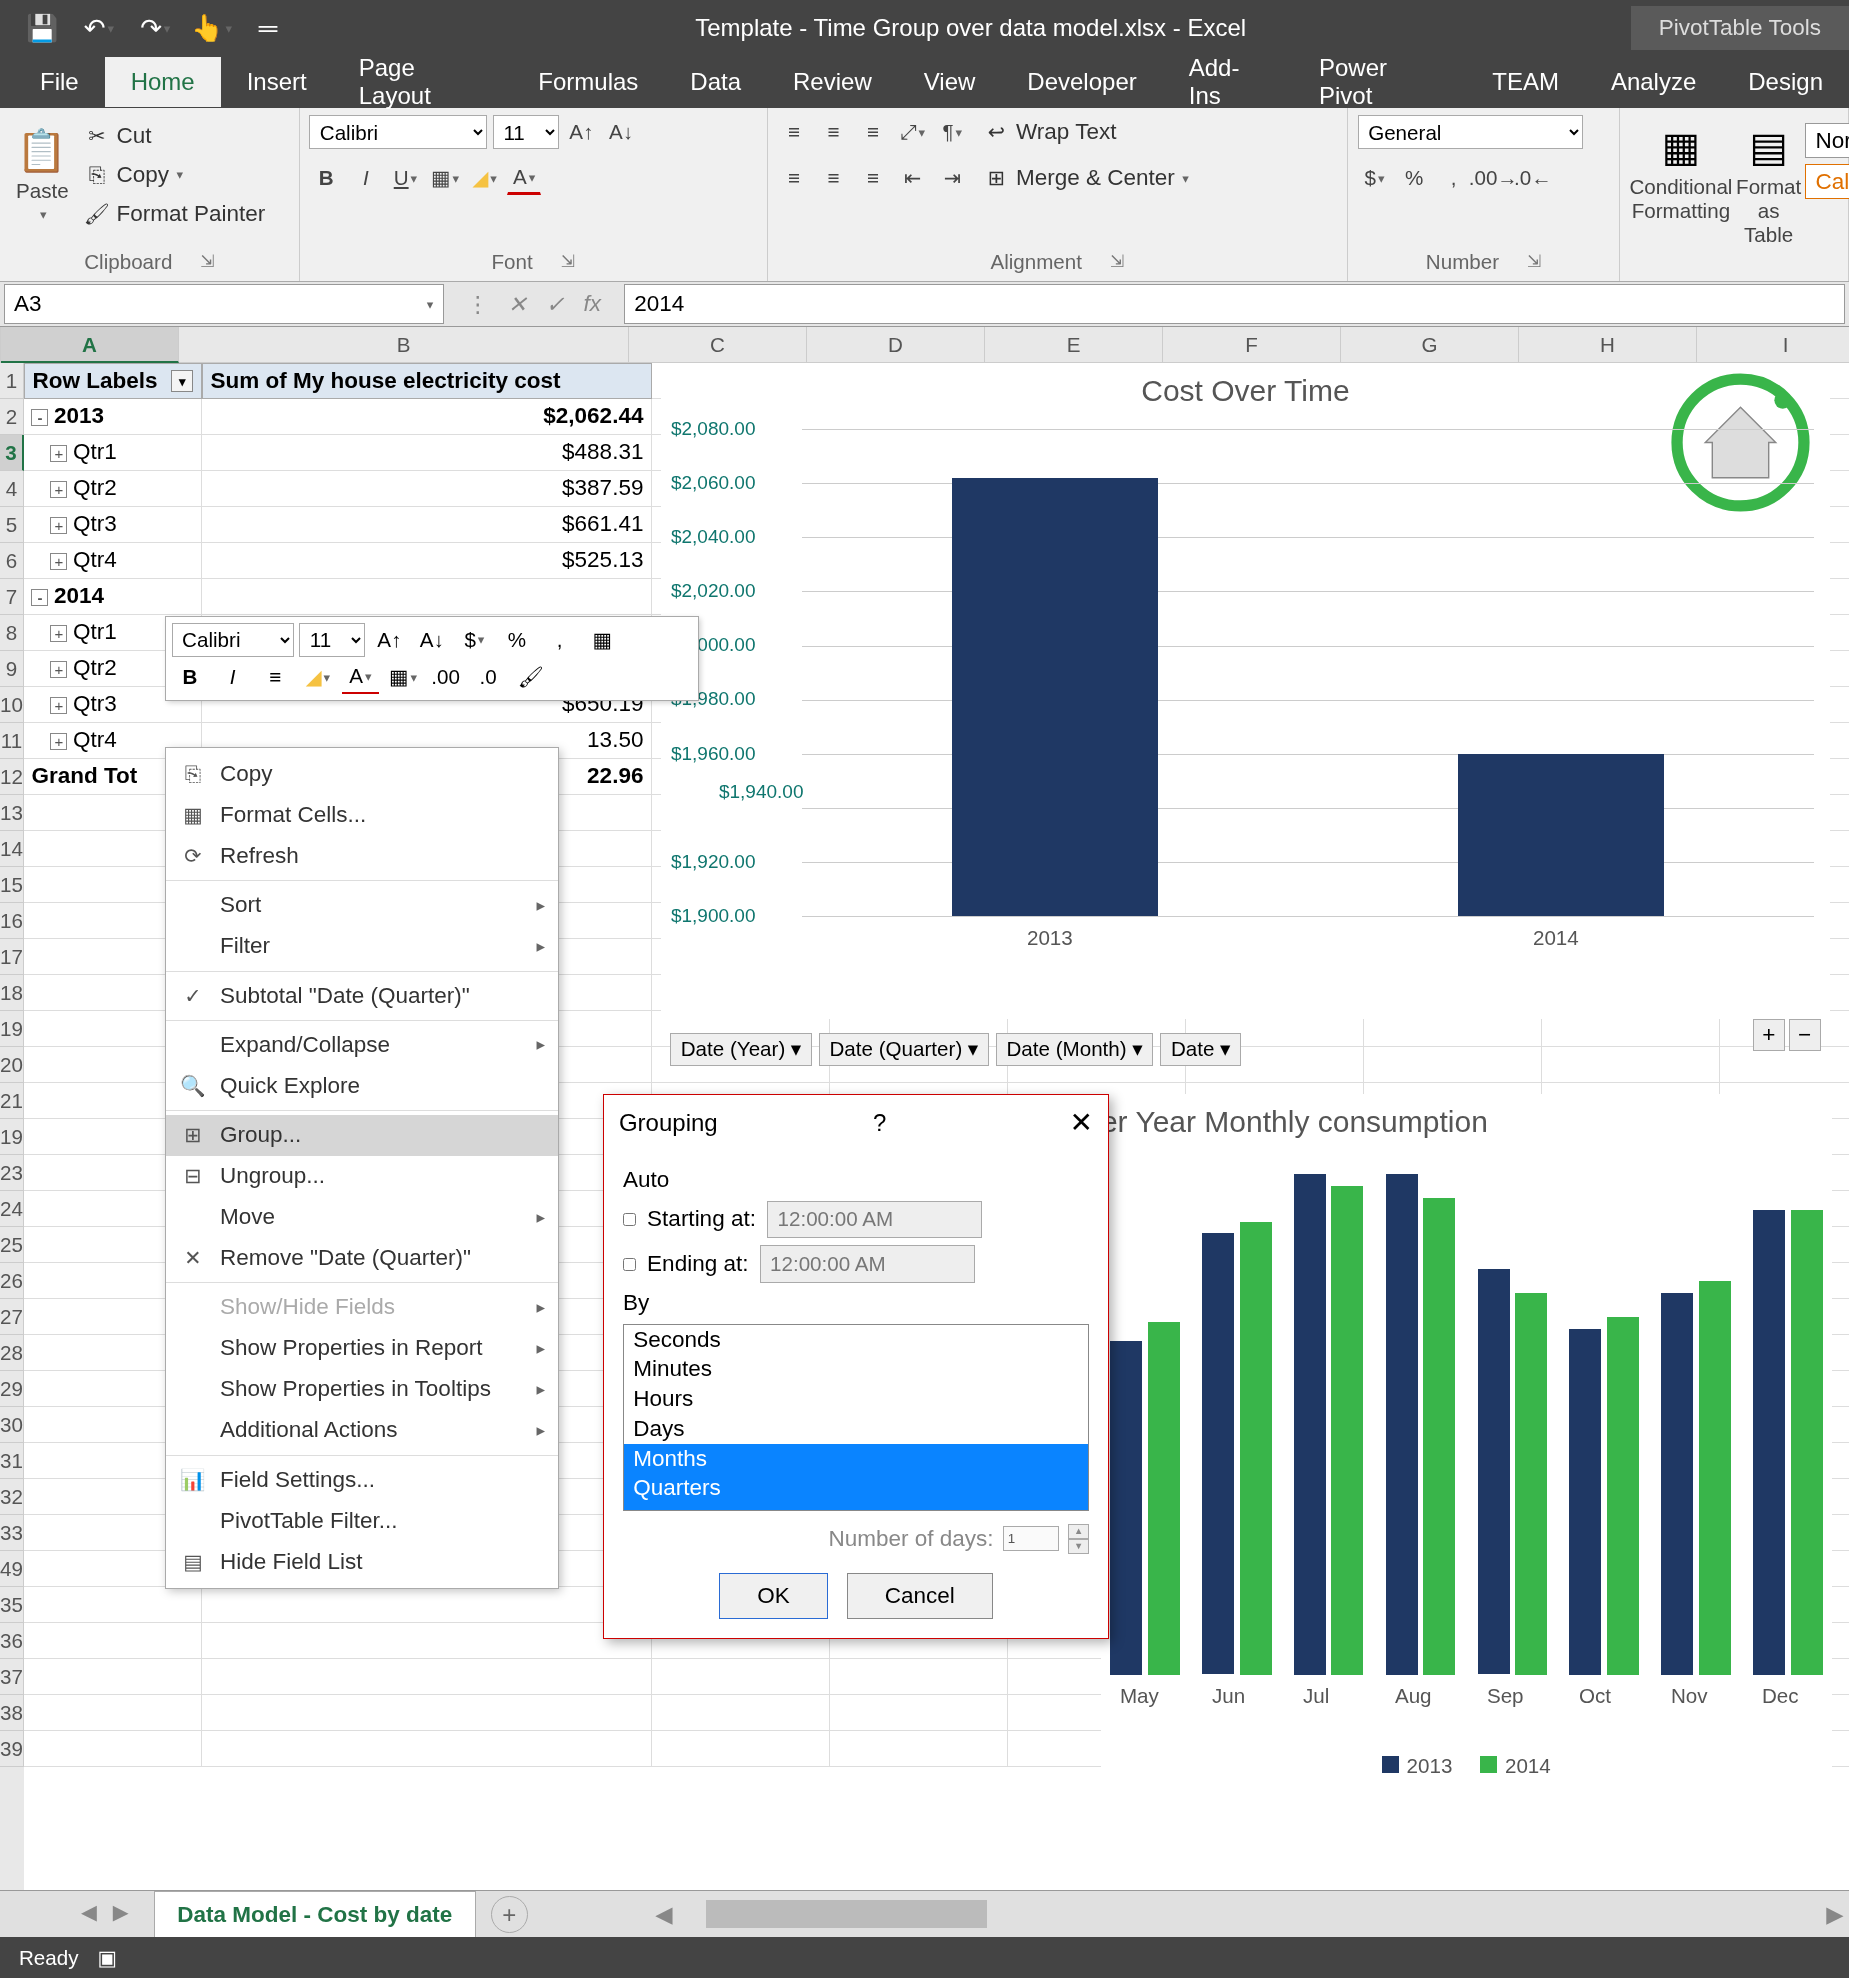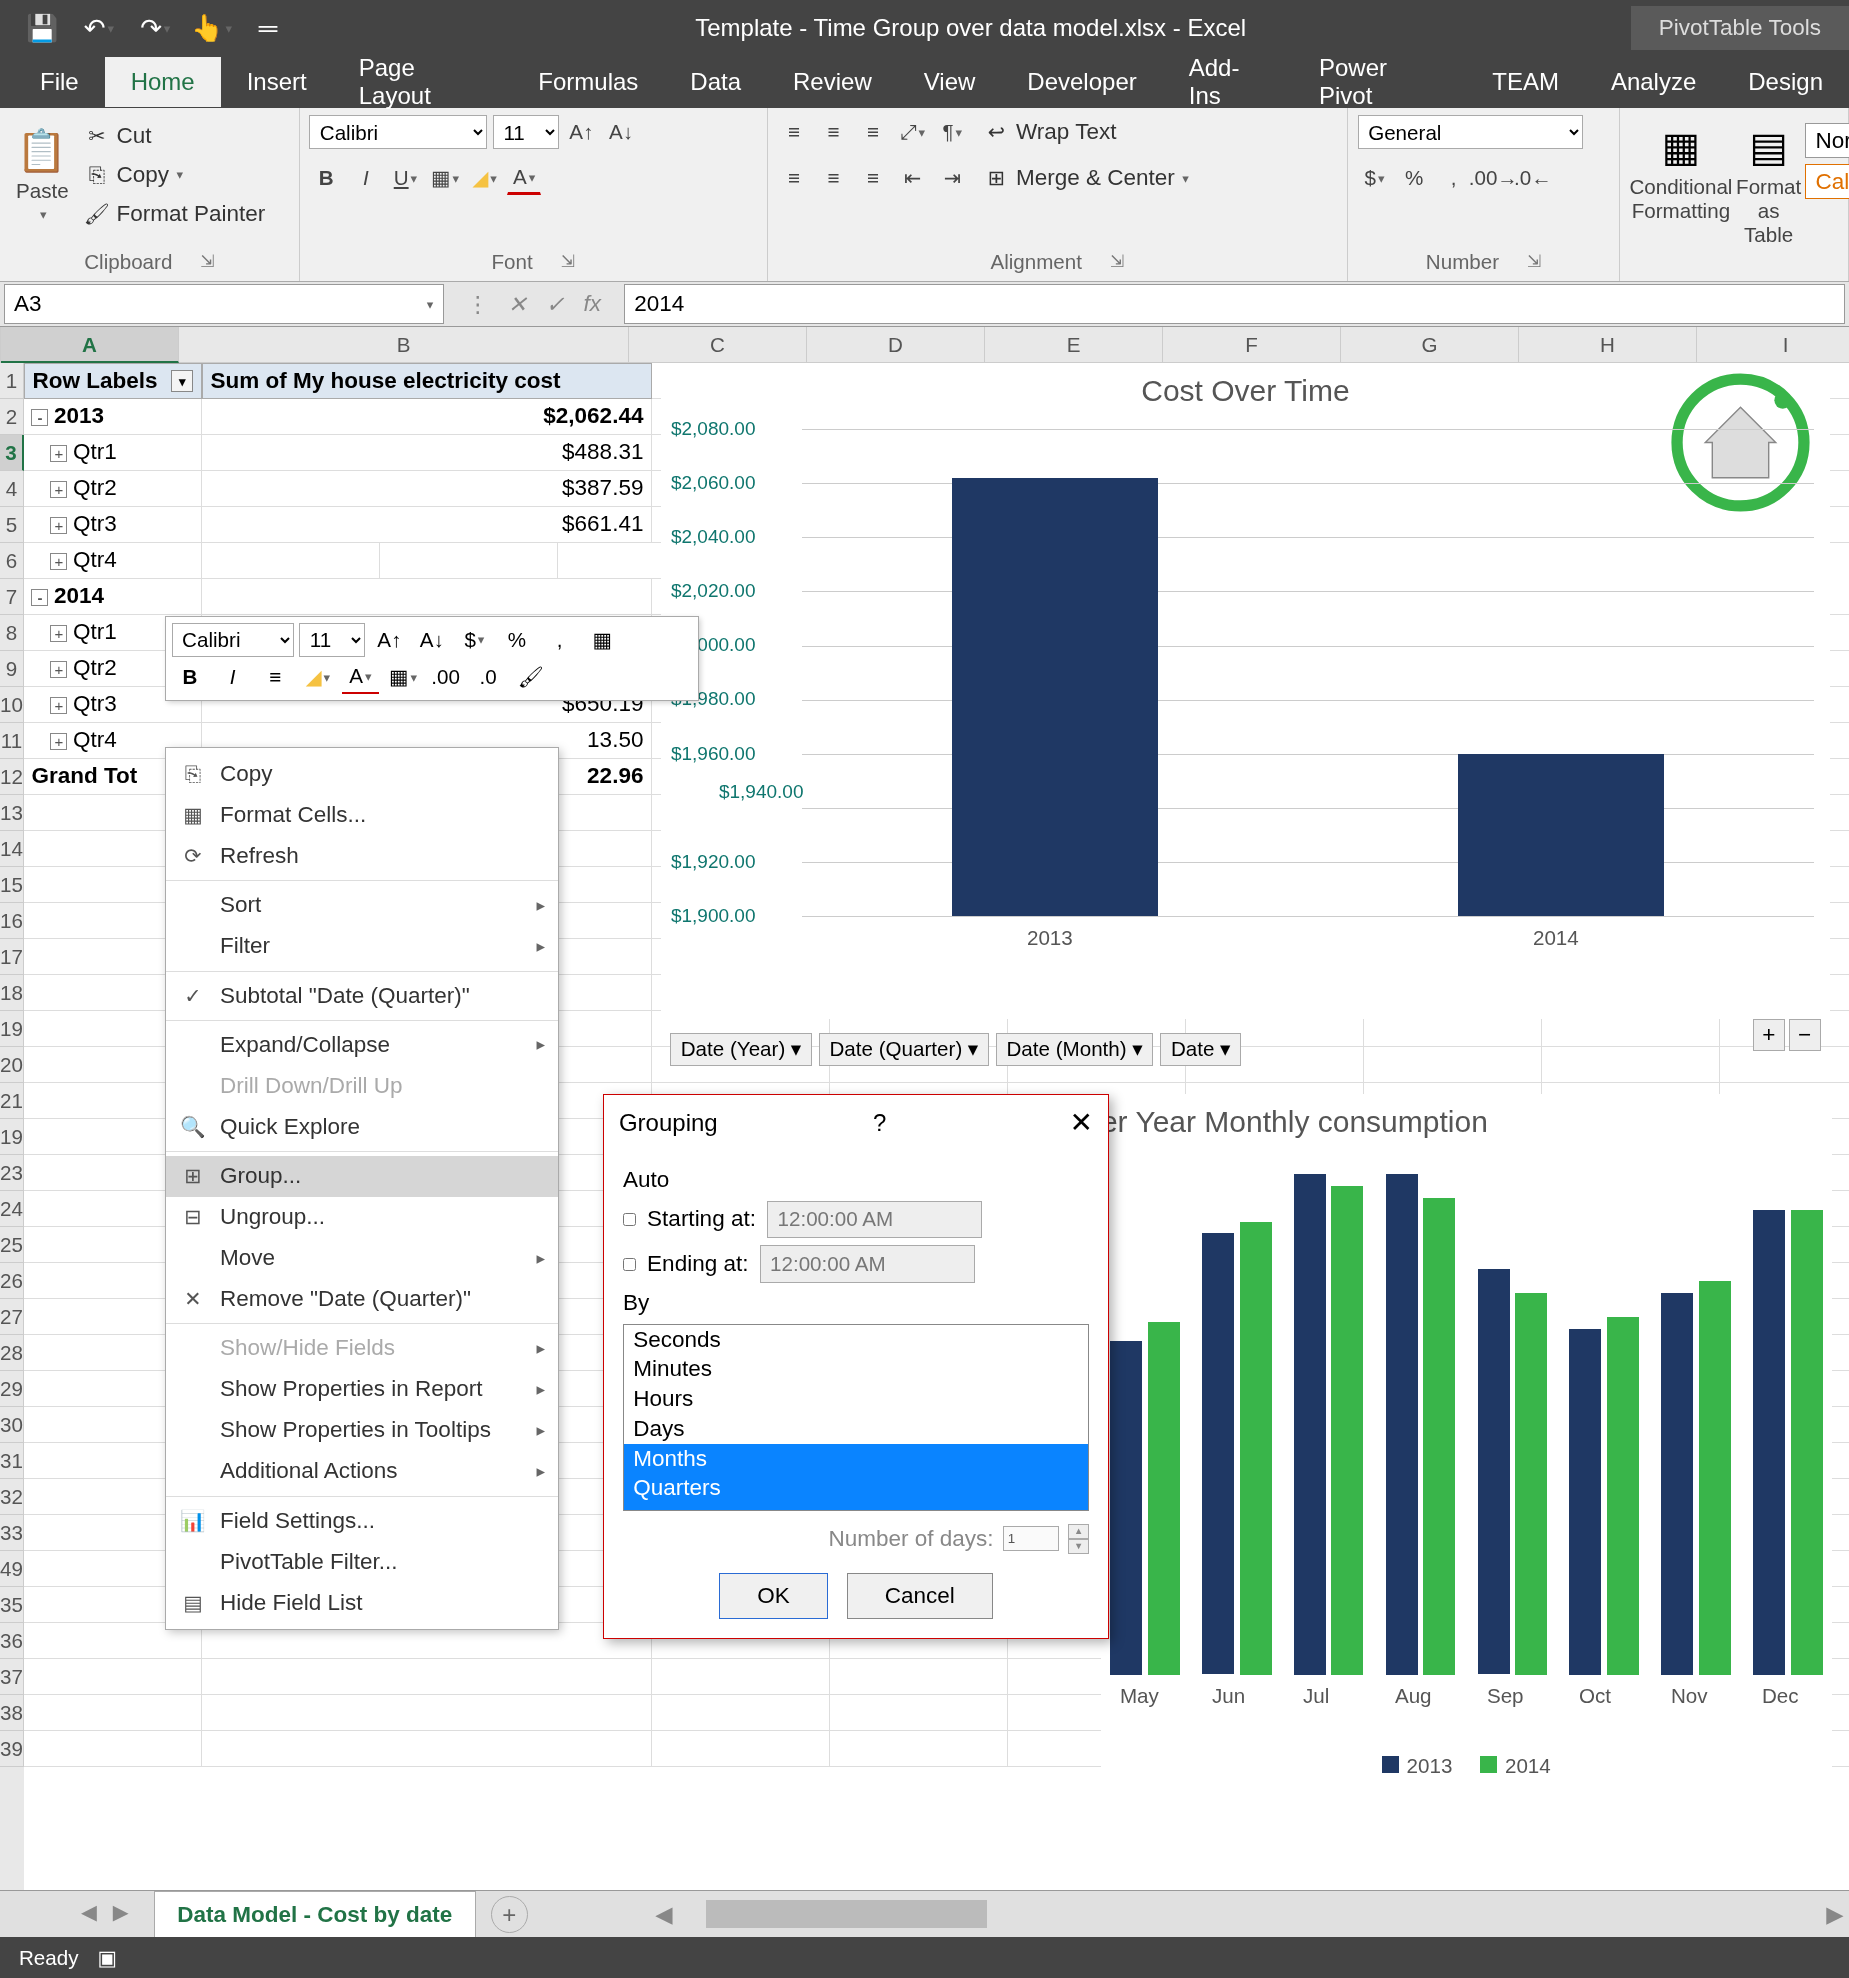--- a/index.html
+++ b/index.html
@@ -413,20 +413,21 @@
           <div class="cell " style="width: 178px;"></div>
           <div class="cell " style="width: 178px;"></div>
           <div class="cell " style="width: 178px;"></div>
           <div class="cell " style="width: 178px;"></div>
           <div class="cell " style="width: 178px;"></div>
           <div class="cell " style="width: 178px;"></div>
           <div class="cell " style="width: 178px;"></div>
         </div>
         <div class="cell-row">
           <div class="cell " style="width: 178px;"><span style="padding-left:19px"></span><span class="expand-btn">+</span>Qtr4</div>
+          <div class="cell right " style="width: 450px;">$525.13</div>
           <div class="cell " style="width: 178px;"></div>
           <div class="cell " style="width: 178px;"></div>
           <div class="cell " style="width: 178px;"></div>
           <div class="cell " style="width: 178px;"></div>
           <div class="cell " style="width: 178px;"></div>
           <div class="cell " style="width: 178px;"></div>
           <div class="cell " style="width: 178px;"></div>
         </div>
         <div class="cell-row">
           <div class="cell bold" style="width: 178px;"><span style="padding-left:0px"></span><span class="expand-btn">-</span>2014</div>
@@ -930,24 +931,20 @@
       <div class="menu-item">
           <span class="menu-icon">✓</span>
           <span>Subtotal "Date (Quarter)"</span>
         </div>
       <div class="menu-sep"></div>
       <div class="menu-item">
           <span class="menu-icon"></span>
           <span>Expand/Collapse</span>
           <span class="menu-arrow">▸</span>
         </div>
-      <div class="menu-item disabled">
-          <span class="menu-icon"></span>
-          <span>Drill Down/Drill Up</span>
-        </div>
       <div class="menu-item">
           <span class="menu-icon">🔍</span>
           <span>Quick Explore</span>
         </div>
       <div class="menu-sep"></div>
       <div class="menu-item highlighted">
           <span class="menu-icon">⊞</span>
           <span>Group...</span>
         </div>
       <div class="menu-item">

